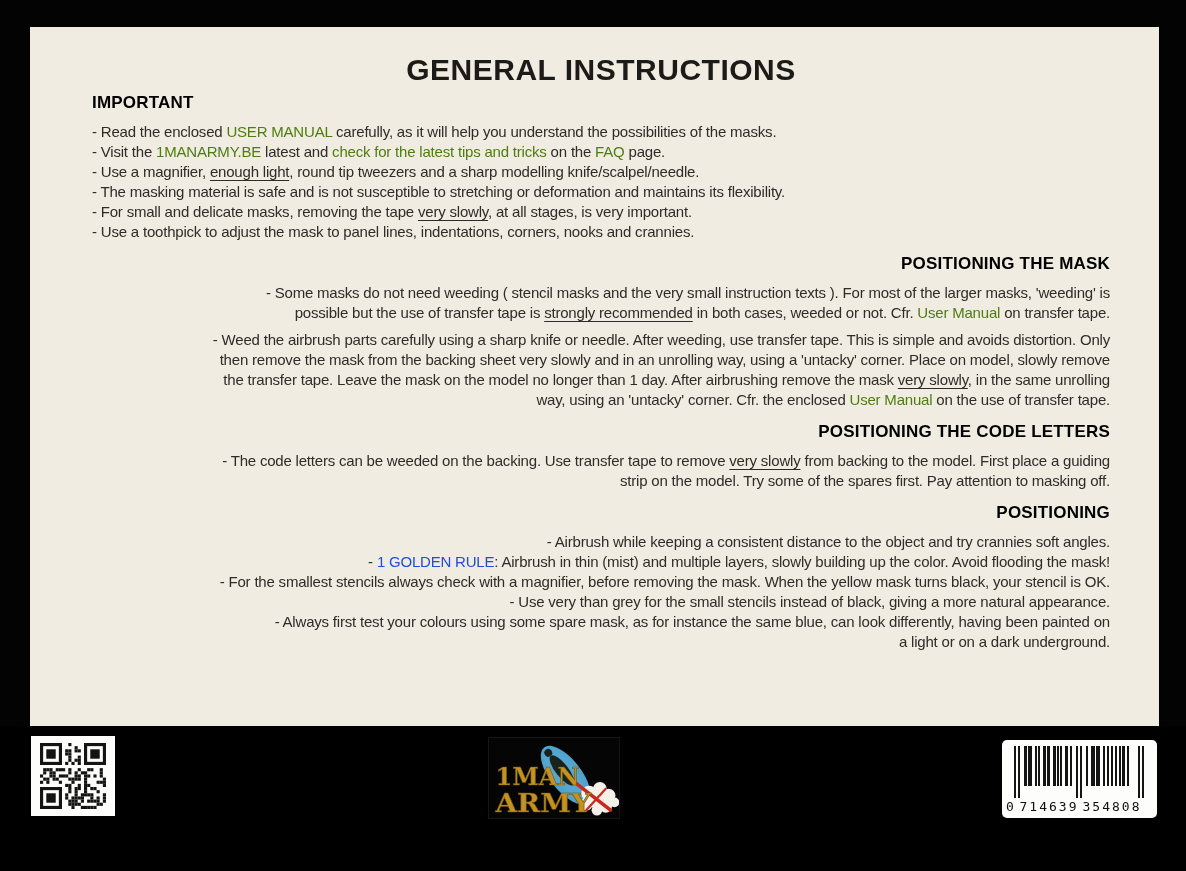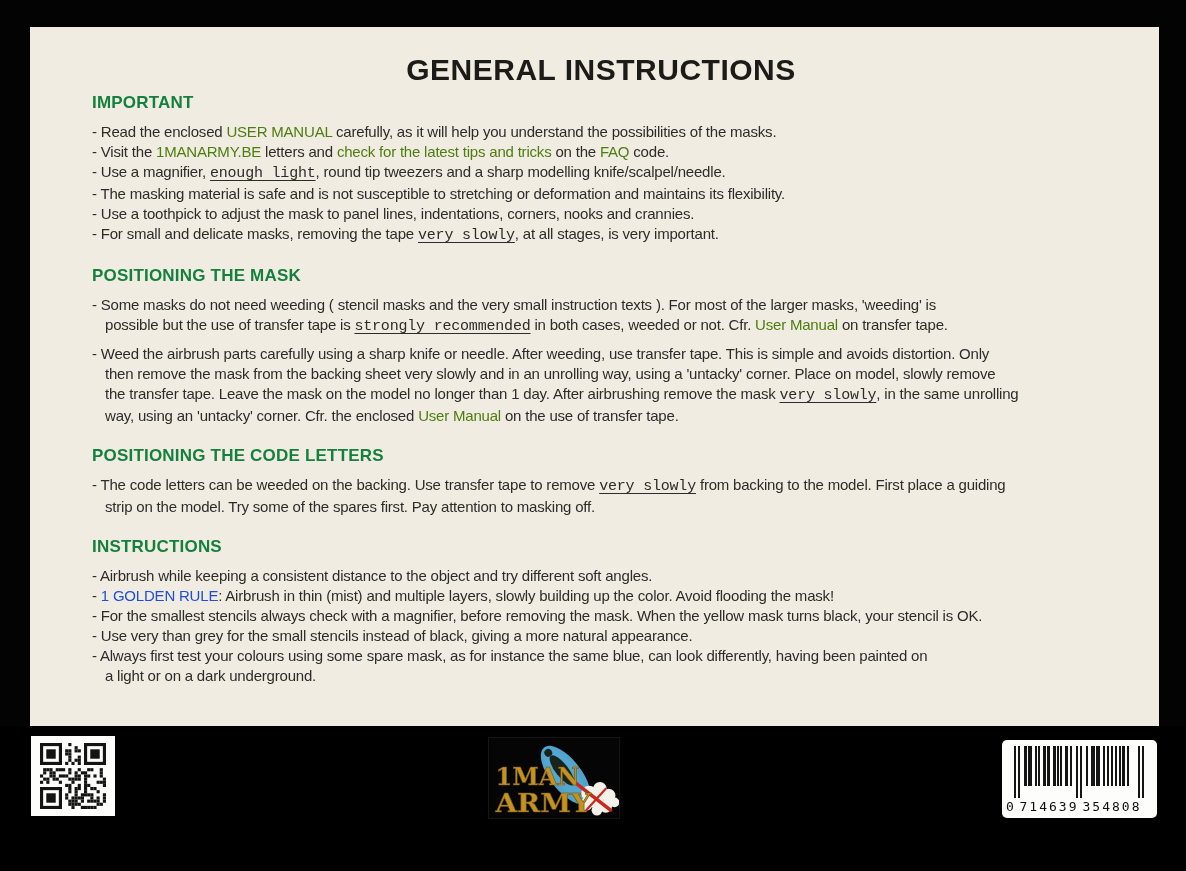--- a/index.html
+++ b/index.html
@@ -3,27 +3,27 @@
 <meta charset="utf-8">
 <style>
   html,body{margin:0;padding:0;background:#000;}
   .canvas{position:relative;width:1186px;height:871px;background:#030303;overflow:hidden;
           font-family:"Liberation Sans",sans-serif;}
   .paper{position:absolute;left:30px;top:27px;width:1129px;height:699px;background:#f1ece1;
          box-sizing:border-box;padding:26px 49px 0 62px;overflow:hidden;}
   .page-title{margin:0 0 6px 0;text-align:center;font-size:30px;font-weight:700;
               letter-spacing:0.5px;color:#1c1b18;}
   .sec{margin:0;}
-  .sec + .sec{margin-top:20px;}
-  .sec-h{margin:0 0 9px 0;font-size:17px;font-weight:700;letter-spacing:0.2px;color:#15803d;}
+  .sec + .sec{margin-top:12px;text-align:right;}
+  .sec-h{margin:0 0 9px 0;font-size:17px;font-weight:700;letter-spacing:0.2px;color:#000000;}
   .item{margin:0;padding-left:13px;text-indent:-13px;font-size:15px;line-height:20px;
         letter-spacing:-0.2px;color:#2e2c28;}
   .item.gap{margin-top:7px;}
   .seg-link{color:#4d7c0f;}
-  .seg-u{text-decoration:underline;text-underline-offset:3px;text-decoration-thickness:1.3px;font-family:Liberation Mono, monospace;}
+  .seg-u{text-decoration:underline;text-underline-offset:3px;text-decoration-thickness:1.3px;}
   .seg-red{color:#1d4ed8;}
   .footer{position:absolute;left:0;top:726px;width:1186px;height:145px;background:#000;padding-left:8px;}
   .qr-box{position:absolute;left:31px;top:10px;width:84px;height:80px;background:#fdfdfb;
           display:flex;align-items:center;justify-content:center;}
   .qr-box svg{width:66px;height:66px;}
   .logo-box{position:absolute;left:488px;top:11px;width:132px;height:82px;background:#060606;
             border:1px solid #161616;box-sizing:border-box;overflow:hidden;}
   .logo-box svg{width:100%;height:100%;display:block;}
   .logo-text{font-family:"DejaVu Serif",serif;font-weight:700;fill:#c49222;stroke:#6e5310;stroke-width:0.6;}
   .bc-box{position:absolute;left:1002px;top:14px;width:155px;height:78px;background:#fdfdfb;
@@ -35,38 +35,38 @@
 <body>
 
 <div class="canvas">
 
   <div class="paper">
     <h1 class="page-title">GENERAL INSTRUCTIONS</h1>
     <div id="sections">
         <section class="sec">
           <h2 class="sec-h">IMPORTANT</h2>
           <p class="item"><span>- Read the enclosed </span><span class="seg-link">USER MANUAL</span><span> carefully, as it will help you understand the possibilities of the masks.</span></p>
-          <p class="item"><span>- Visit the </span><span class="seg-link">1MANARMY.BE</span><span> letters and </span><span class="seg-link">check for the latest tips and tricks</span><span> on the </span><span class="seg-link">FAQ</span><span> code.</span></p>
+          <p class="item"><span>- Visit the </span><span class="seg-link">1MANARMY.BE</span><span> latest and </span><span class="seg-link">check for the latest tips and tricks</span><span> on the </span><span class="seg-link">FAQ</span><span> page.</span></p>
           <p class="item"><span>- Use a magnifier, </span><span class="seg-u">enough light</span><span>, round tip tweezers and a sharp modelling knife/scalpel/needle.</span></p>
           <p class="item"><span>- The masking material is safe and is not susceptible to stretching or deformation and maintains its flexibility.</span></p>
+          <p class="item"><span>- For small and delicate masks, removing the tape </span><span class="seg-u">very slowly</span><span>, at all stages, is very important.</span></p>
           <p class="item"><span>- Use a toothpick to adjust the mask to panel lines, indentations, corners, nooks and crannies.</span></p>
-          <p class="item"><span>- For small and delicate masks, removing the tape </span><span class="seg-u">very slowly</span><span>, at all stages, is very important.</span></p>
         </section>
         <section class="sec">
           <h2 class="sec-h">POSITIONING THE MASK</h2>
           <p class="item"><span>- Some masks do not need weeding ( stencil masks and the very small instruction texts ). For most of the larger masks, 'weeding' is</span><br><span>possible but the use of transfer tape is  </span><span class="seg-u">strongly recommended</span><span> in both cases, weeded or not. Cfr. </span><span class="seg-link">User Manual</span><span> on transfer tape.</span></p>
           <p class="item gap"><span>- Weed the airbrush parts carefully using a sharp knife or needle. After weeding, use transfer tape. This is simple and avoids distortion. Only</span><br><span>then remove the mask from the backing sheet very slowly and in an unrolling way, using a 'untacky' corner. Place on model, slowly remove</span><br><span>the transfer tape. Leave the mask on the model no longer than 1 day. After airbrushing remove the mask </span><span class="seg-u">very slowly</span><span>, in the same unrolling</span><br><span>way, using an 'untacky' corner. Cfr. the enclosed </span><span class="seg-link">User Manual</span><span> on the use of transfer tape.</span></p>
         </section>
         <section class="sec">
           <h2 class="sec-h">POSITIONING THE CODE LETTERS</h2>
           <p class="item"><span>- The code letters can be weeded on the backing. Use transfer tape to remove </span><span class="seg-u">very slowly</span><span> from backing to the model. First place a guiding</span><br><span>strip on the model. Try some of the spares first. Pay attention to masking off.</span></p>
         </section>
         <section class="sec">
-          <h2 class="sec-h">INSTRUCTIONS</h2>
-          <p class="item"><span>- Airbrush while keeping a consistent distance to the object and try different soft angles.</span></p>
+          <h2 class="sec-h">POSITIONING</h2>
+          <p class="item"><span>- Airbrush while keeping a consistent distance to the object and try crannies soft angles.</span></p>
           <p class="item"><span>- </span><span class="seg-red">1 GOLDEN RULE</span><span>: Airbrush in thin (mist) and multiple layers, slowly building up the color. Avoid flooding the mask!</span></p>
           <p class="item"><span>- For the smallest stencils always check with a magnifier, before removing the mask. When the yellow mask turns black, your stencil is OK.</span></p>
           <p class="item"><span>- Use very than grey for the small stencils instead of black, giving a more natural appearance.</span></p>
           <p class="item"><span>- Always first test your colours using some spare mask, as for instance the same blue, can look differently, having been painted on</span><br><span>a light or on a dark underground.</span></p>
         </section>
       </div>
   </div>
 
   <div class="footer">
 

